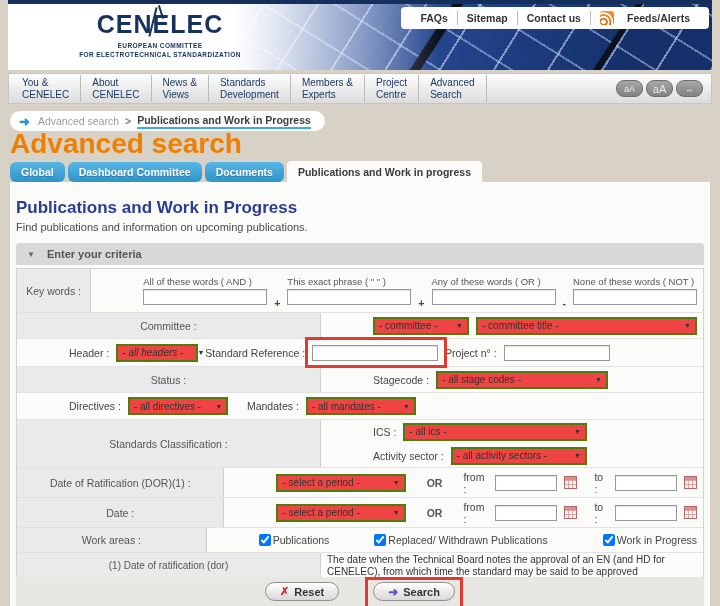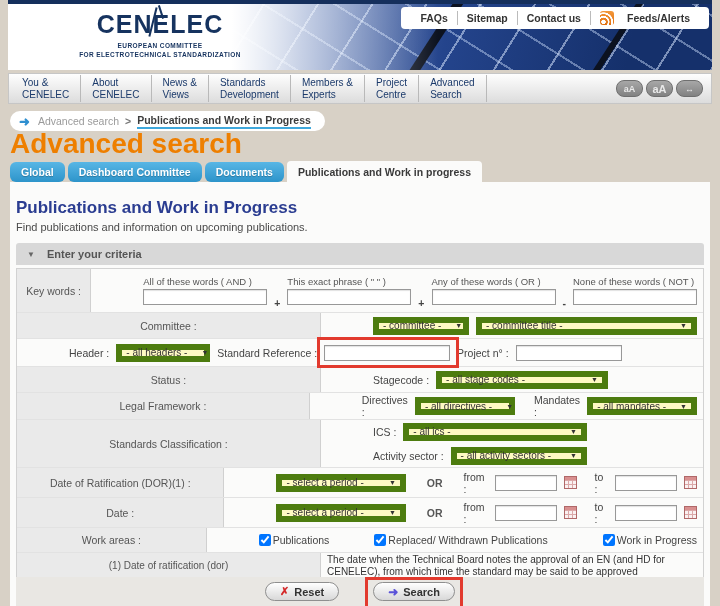--- a/index.html
+++ b/index.html
@@ -31,21 +31,21 @@
       background:radial-gradient(circle at 25% 78%, #fff 0 2px, rgba(0,0,0,0) 2.5px),
                  radial-gradient(circle at 25% 78%, rgba(0,0,0,0) 0 4px, #fff 4.5px 5.8px, rgba(0,0,0,0) 6.2px),
                  radial-gradient(circle at 25% 78%, rgba(0,0,0,0) 0 7.5px, #fff 8px 9.3px, rgba(0,0,0,0) 9.8px),
                  linear-gradient(#f4983a,#e06f10); }
 
   
   .nav { position:absolute; top:73px; left:8px; right:8px; height:31px; background:linear-gradient(#fefefe,#dcdcdc); border:1px solid #c6c6c6; display:flex; align-items:center; padding-left:2px; }
   .nav-item { padding:2px 11px; font-size:10px; font-weight:normal; color:#1b3a6b; line-height:1.15; border-right:1px solid #b9b9b9; cursor:pointer; white-space:nowrap; }
   .nav-item:last-of-type { border-right:none; }
   .nav-tools { margin-left:auto; display:flex; gap:3px; padding-right:8px; }
-  .tool-btn { min-width:27px; height:17px; background:linear-gradient(#a7a7a7,#828282); border:1px solid #6f6f6f; border-radius:8px; color:#e9e9e9; font-size:9px; font-weight:bold; display:flex; align-items:center; justify-content:center; cursor:pointer; }
+  .tool-btn { min-width:27px; height:17px; background:linear-gradient(#a7a7a7,#828282); border:1px solid #6f6f6f; border-radius:8px; color:#e9e9e9; font-size:9px; font-weight:normal; display:flex; align-items:center; justify-content:center; cursor:pointer; }
   .tool-btn.big { font-size:11px; }
 
   
   .crumb { position:absolute; top:111px; left:10px; height:20px; background:#fff; border-radius:10px; display:flex; align-items:center; padding:0 14px 0 9px; font-size:10.5px; }
   .crumb-arrow { color:#2f8fd0; font-size:13px; font-weight:bold; margin-right:8px; line-height:1; }
   .crumb-parent { color:#9a9a9a; cursor:pointer; }
   .crumb-sep { color:#777; margin:0 6px; font-weight:bold; }
   .crumb-current { color:#3c3c3c; font-weight:bold; border-bottom:2px solid #3fa8dc; padding-bottom:1px; }
   .page-title { position:absolute; top:128px; left:10px; font-size:28px; font-weight:bold; color:#ee7f00; }
 
@@ -64,21 +64,21 @@
 
   .ftable { position:absolute; top:86px; left:6px; right:6px; border:1px solid #d2d2d2; background:#fbfbfa; }
   .frow { display:flex; border-bottom:1px solid #e2e2e2; align-items:stretch; }
   .frow:last-child { border-bottom:none; }
   .flabel { width:304px; background:#eaeaea; border-right:1px solid #d0d0d0; display:flex; align-items:center; justify-content:center; text-align:center; font-size:10.5px; color:#555; padding:2px 8px; }
   .fval { flex:1; display:flex; align-items:center; padding:0 6px 0 52px; font-size:10.5px; color:#444; gap:7px; }
   .r-kw { height:44px; } .r-sm { height:26px; } .r-md { height:28px; } .r-st { height:26px; } .r-lg { height:27px; }
   .r-cls { height:48px; } .r-dt { height:30px; } .r-wa { height:25px; } .r-fn { height:25px; }
 
   input[type=text] { height:16px; border:1px solid #989898; background:#fff; font-size:10px; font-family:"Liberation Sans",sans-serif; padding:0 2px; box-shadow:inset 0 1px 1px rgba(0,0,0,.12); }
-  .sel { height:18px; border:6px solid #4d7c0f; background:#fef9c3; display:flex; align-items:center; justify-content:space-between; padding:0 4px; font-size:10px; color:#333; cursor:pointer; white-space:nowrap;gap:8px; }
+  .sel { height:18px; border:2px solid #4d7c0f; background:#ef4444; display:flex; align-items:center; justify-content:space-between; padding:0 4px; font-size:10px; color:#333; cursor:pointer; white-space:nowrap;gap:8px; }
   .sel .arr { font-size:7px; color:#333; margin-left:6px; }
 
   .kw-group { display:flex; flex-direction:column; }
   .kw-group label { font-size:9.5px; color:#555; margin-bottom:2px; white-space:nowrap; }
   .kw-group input { width:124px; }
   .kw-sep { align-self:flex-end; margin-bottom:3px; font-weight:bold; color:#444; }
 
   .cls-col { flex:1; display:flex; flex-direction:column; justify-content:center; gap:6px; }
   .cls-line { display:flex; align-items:center; gap:7px; margin-right:110px; }
   .cls-line .sel { flex:1; }
@@ -239,21 +239,21 @@
           <div class="sel" style="flex:1;">
             <span>- committee title -</span>
               <span class="arr">▼</span>
           </div>
         </div>
       </div>
 
       <div class="frow r-md">
         <div class="fval">
           <span>Header :</span>
-          <div class="sel" style="width:94px;">
+          <div class="sel" style="width:82px;font-style:italic;">
             <span>- all headers -</span>
               <span class="arr">▼</span>
           </div>
           <span>Standard Reference :</span>
           <span class="ref-wrap">
             <input type="text" style="width: 126px;" value="">
             <span class="annotation ann-ref"></span>
           </span>
           <span>Project n° :</span>
           <input type="text" style="width: 106px;" value="">
@@ -265,21 +265,20 @@
         <div class="fval">
           <span>Stagecode :</span>
           <div class="sel" style="width:172px;">
             <span>- all stage codes -</span>
               <span class="arr">▼</span>
           </div>
         </div>
       </div>
 
       <div class="frow r-lg">
-        <div class="flabel">Legal Framework :</div>
         <div class="fval">
           <span>Directives :</span>
           <div class="sel" style="width:100px;">
             <span>- all directives -</span>
               <span class="arr">▼</span>
           </div>
           <span style="margin-left:12px;">Mandates :</span>
           <div class="sel" style="width:110px;">
             <span>- all mandates -</span>
               <span class="arr">▼</span>

